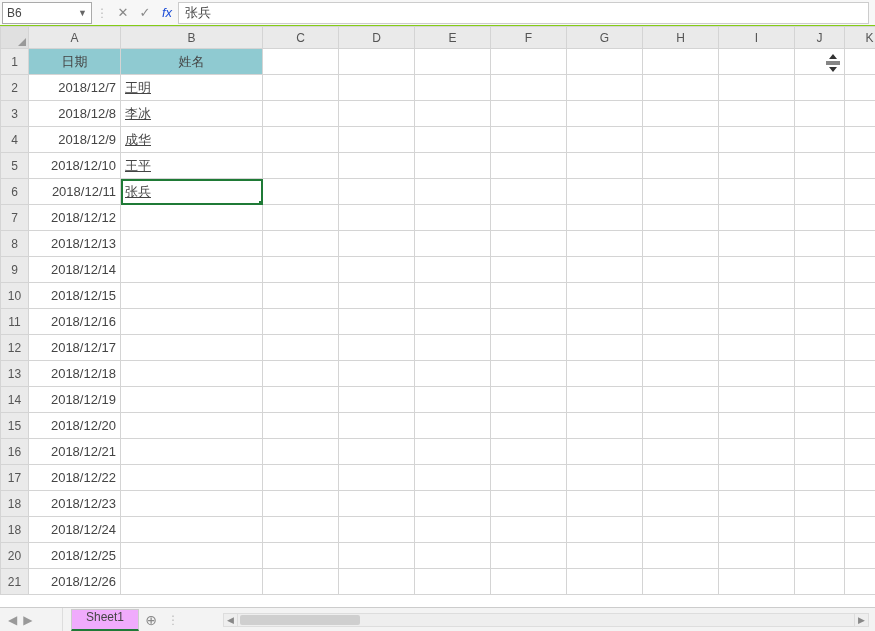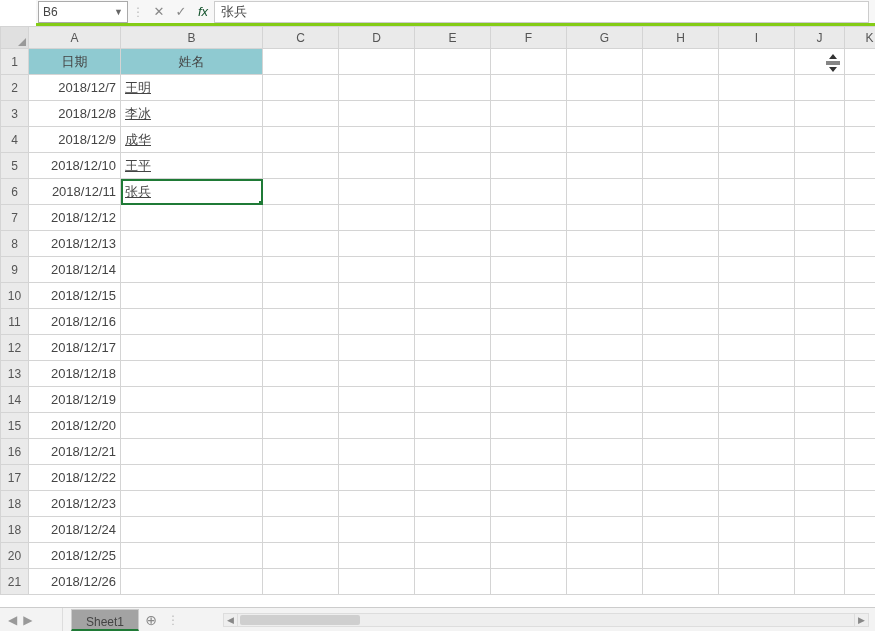--- a/index.html
+++ b/index.html
@@ -11,23 +11,22 @@
     height: 631px;
     overflow: hidden;
     color: #444;
     position: relative;
   }
   
   .formula-bar {
     height: 26px;
     display: flex;
     align-items: center;
-    border-bottom: 3px solid #84cc16;
+    border-bottom: 1px solid #84cc16;
     background: #f7f7f7;
-    margin-left: 36px;
   }
   .name-box {
     width: 90px;
     height: 22px;
     background: #fff;
     border: 1px solid #aaa;
     display: flex;
     align-items: center;
     justify-content: space-between;
     padding: 0 4px;
@@ -42,21 +41,21 @@
     width: 20px;
     text-align: center;
     color: #bbb;
   }
   .fb-btn {
     width: 22px;
     text-align: center;
     color: #888;
     font-size: 13px;
   }
-  .fb-btn.enabled { color: #14532d; }
+  .fb-btn.enabled { color: #1d4ed8; }
   .formula-input {
     flex: 1;
     height: 22px;
     background: #fff;
     border: 1px solid #ccc;
     display: flex;
     align-items: center;
     padding: 0 6px;
     margin-right: 6px;
     font-size: 13px;
@@ -169,25 +168,25 @@
   }
   .sheet-divider {
     width: 1px;
     height: 100%;
     background: #ddd;
     margin: 0 8px 0 2px;
   }
   .sheet-tab {
     height: 22px;
     padding: 0 14px;
-    background: #a3a3a3;
+    background: #f0abfc;
     border: 1px solid #ccc;
     border-bottom: 2px solid #1f7a36;
     display: flex;
-    align-items: flex-end;
+    align-items: flex-start;
   }
   .sheet-add {
     width: 24px;
     text-align: center;
     color: #888;
     font-size: 14px;
   }
   .hscroll {
     flex: 1;
     height: 14px;

